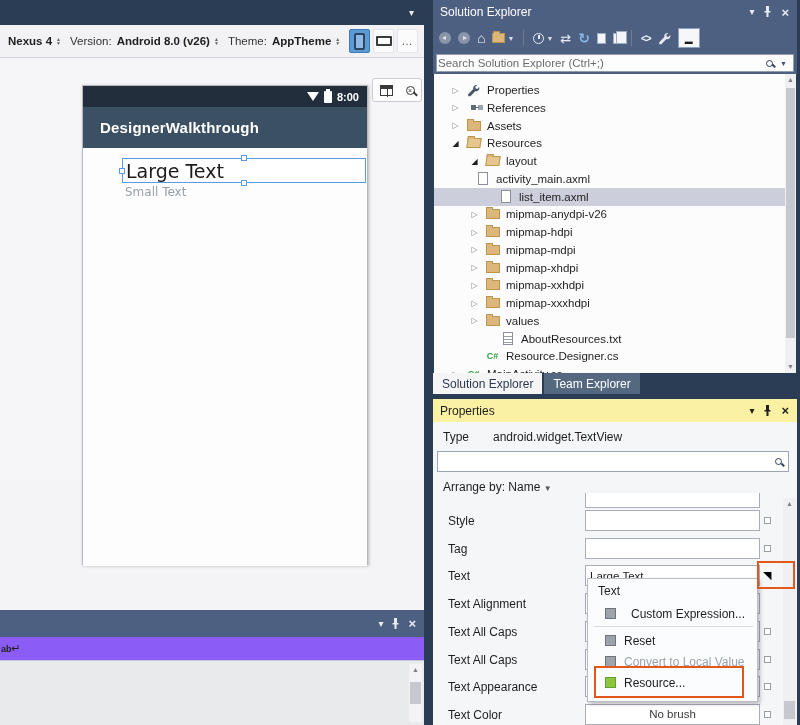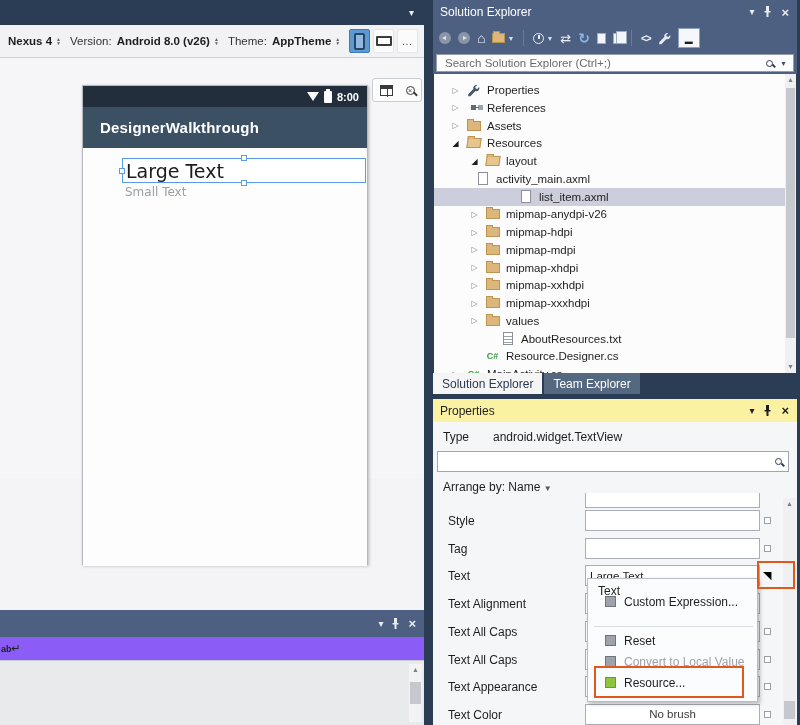--- a/index.html
+++ b/index.html
@@ -85,21 +85,21 @@
   .i-clock::after{content:"";position:absolute;left:4px;top:1px;width:1.5px;height:4px;background:#E8ECF2;}
   .i-sync{color:#E8ECF2;font-size:13px;line-height:13px;}
   .i-refresh{color:#86B7E8;font-size:14px;font-weight:bold;line-height:14px;}
   .i-doc{width:9px;height:11px;background:#F2F5FA;border:1px solid #9FACBE;position:relative;}
   .i-doc.double::after{content:"";position:absolute;left:2px;top:-3px;width:9px;height:11px;background:#F2F5FA;border:1px solid #9FACBE;}
   .i-code{color:#F0F3F8;font-size:10px;font-weight:bold;letter-spacing:-1px;}
   .i-toggle{width:22px;height:20px;background:#F6F7FB;border:1px solid #8DA0BE;display:flex;align-items:flex-end;justify-content:center;}
   .i-toggle span{color:#1E1E1E;font-size:8px;line-height:10px;}
   #se-search{position:absolute;left:0;top:52px;width:364px;height:22px;background:#4D6082;}
   #se-search .box{position:absolute;left:3px;top:2px;right:3px;height:18px;background:#FDFDFE;border:1px solid #39486088;display:flex;align-items:center;}
-  #se-search .ph{flex:1;color:#6B6B6B;font-size:11.5px;margin-left:8px;}
+  #se-search .ph{flex:1;color:#6B6B6B;font-size:11.5px;margin-left:1px;}
   .mag{width:7px;height:7px;border:1.5px solid #2F3E55;border-radius:50%;position:relative;}
   .mag::after{content:"";position:absolute;width:4px;height:1.5px;background:#2F3E55;transform:rotate(45deg);right:-3.5px;bottom:-1px;}
   #se-search .dd2{color:#44506a;font-size:7px;margin:0 6px 0 7px;}
 
   #se-tree{position:absolute;left:1px;top:74px;width:362px;height:299px;background:#FCFCFD;overflow:hidden;}
   .trow{position:absolute;left:0;width:350px;height:18px;display:flex;align-items:center;}
   .trow.selected{background:#CCCEDB;width:362px;}
   .texp{width:11px;text-align:center;flex:none;}
   .texp.c{color:#8A8A8A;font-size:8px;}
   .texp.e{color:#1E1E1E;font-size:8px;}
@@ -351,21 +351,21 @@
           </span>
           <span class="tlabel">mipmap-hdpi</span>
         </div>
         <div class="trow" style="top: 131.25px; padding-left: 35px;">
           <span class="texp c">▷</span>
           <span class="ticon">
             <span class="ico-folder"></span>
           </span>
           <span class="tlabel">mipmap-anydpi-v26</span>
         </div>
-        <div class="trow selected" style="top: 113.5px; padding-left: 68px;">
+        <div class="trow selected" style="top: 113.5px; padding-left: 48px;">
           <span class="texp c"></span>
           <span class="ticon">
             <span class="ico-file"></span>
           </span>
           <span class="tlabel">list_item.axml</span>
         </div>
         <div class="trow" style="top: 95.75px; padding-left: 25px;">
           <span class="texp c"></span>
           <span class="ticon">
             <span class="ico-file"></span>
@@ -469,21 +469,21 @@
           <span class="pmark" style="top: 311.9px;"></span>
         </div>
 
       <div id="props-scroll">
         <span class="sb-arrow">▲</span>
         <span class="sb-thumb" style="top:203px;height:18px;"></span>
       </div>
 
       <div id="ctx-menu">
         <span id="ctx-title">Text</span>
-      <div class="mitem" style="top: 12px;">
+      <div class="mitem" style="top: 24px; gap: 7px;">
             <span class="msq"></span>
             <span class="mlabel">Custom Expression...</span>
           </div>
           <div class="msep" style="top: 47px;"></div>
           <div class="mitem" style="top: 51px;">
             <span class="msq"></span>
             <span class="mlabel">Reset</span>
           </div>
           <div class="mitem disabled" style="top: 72px;">
             <span class="msq"></span>

